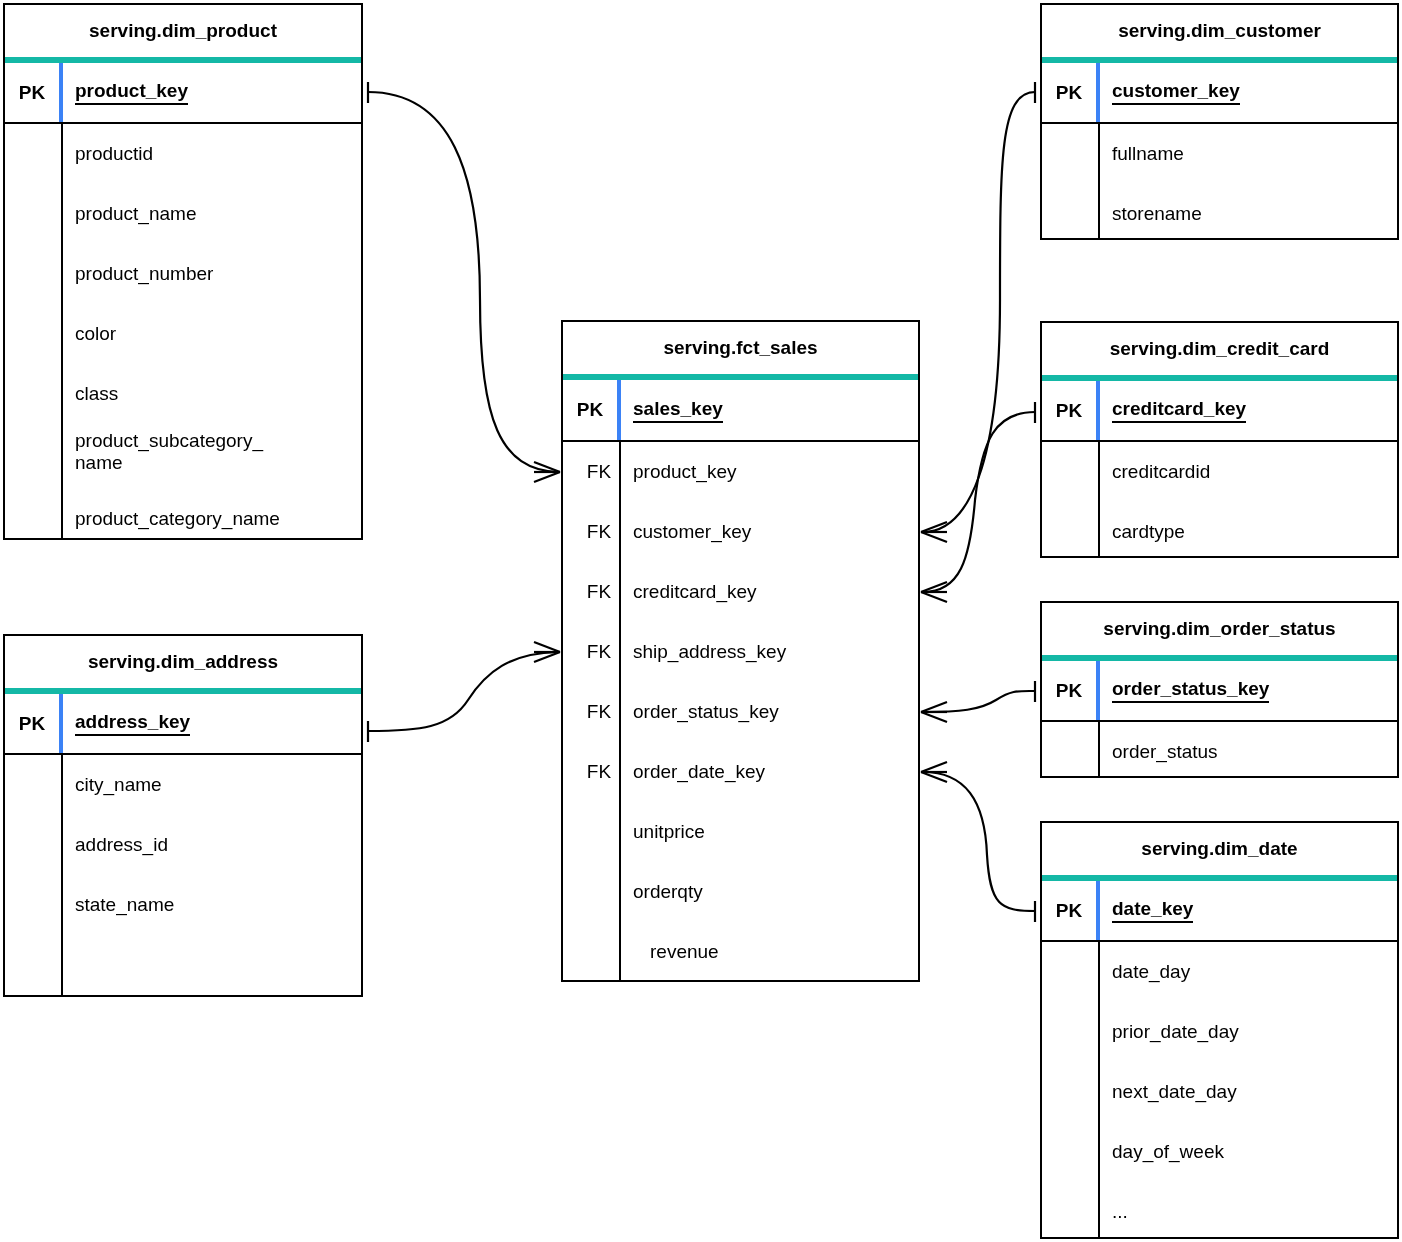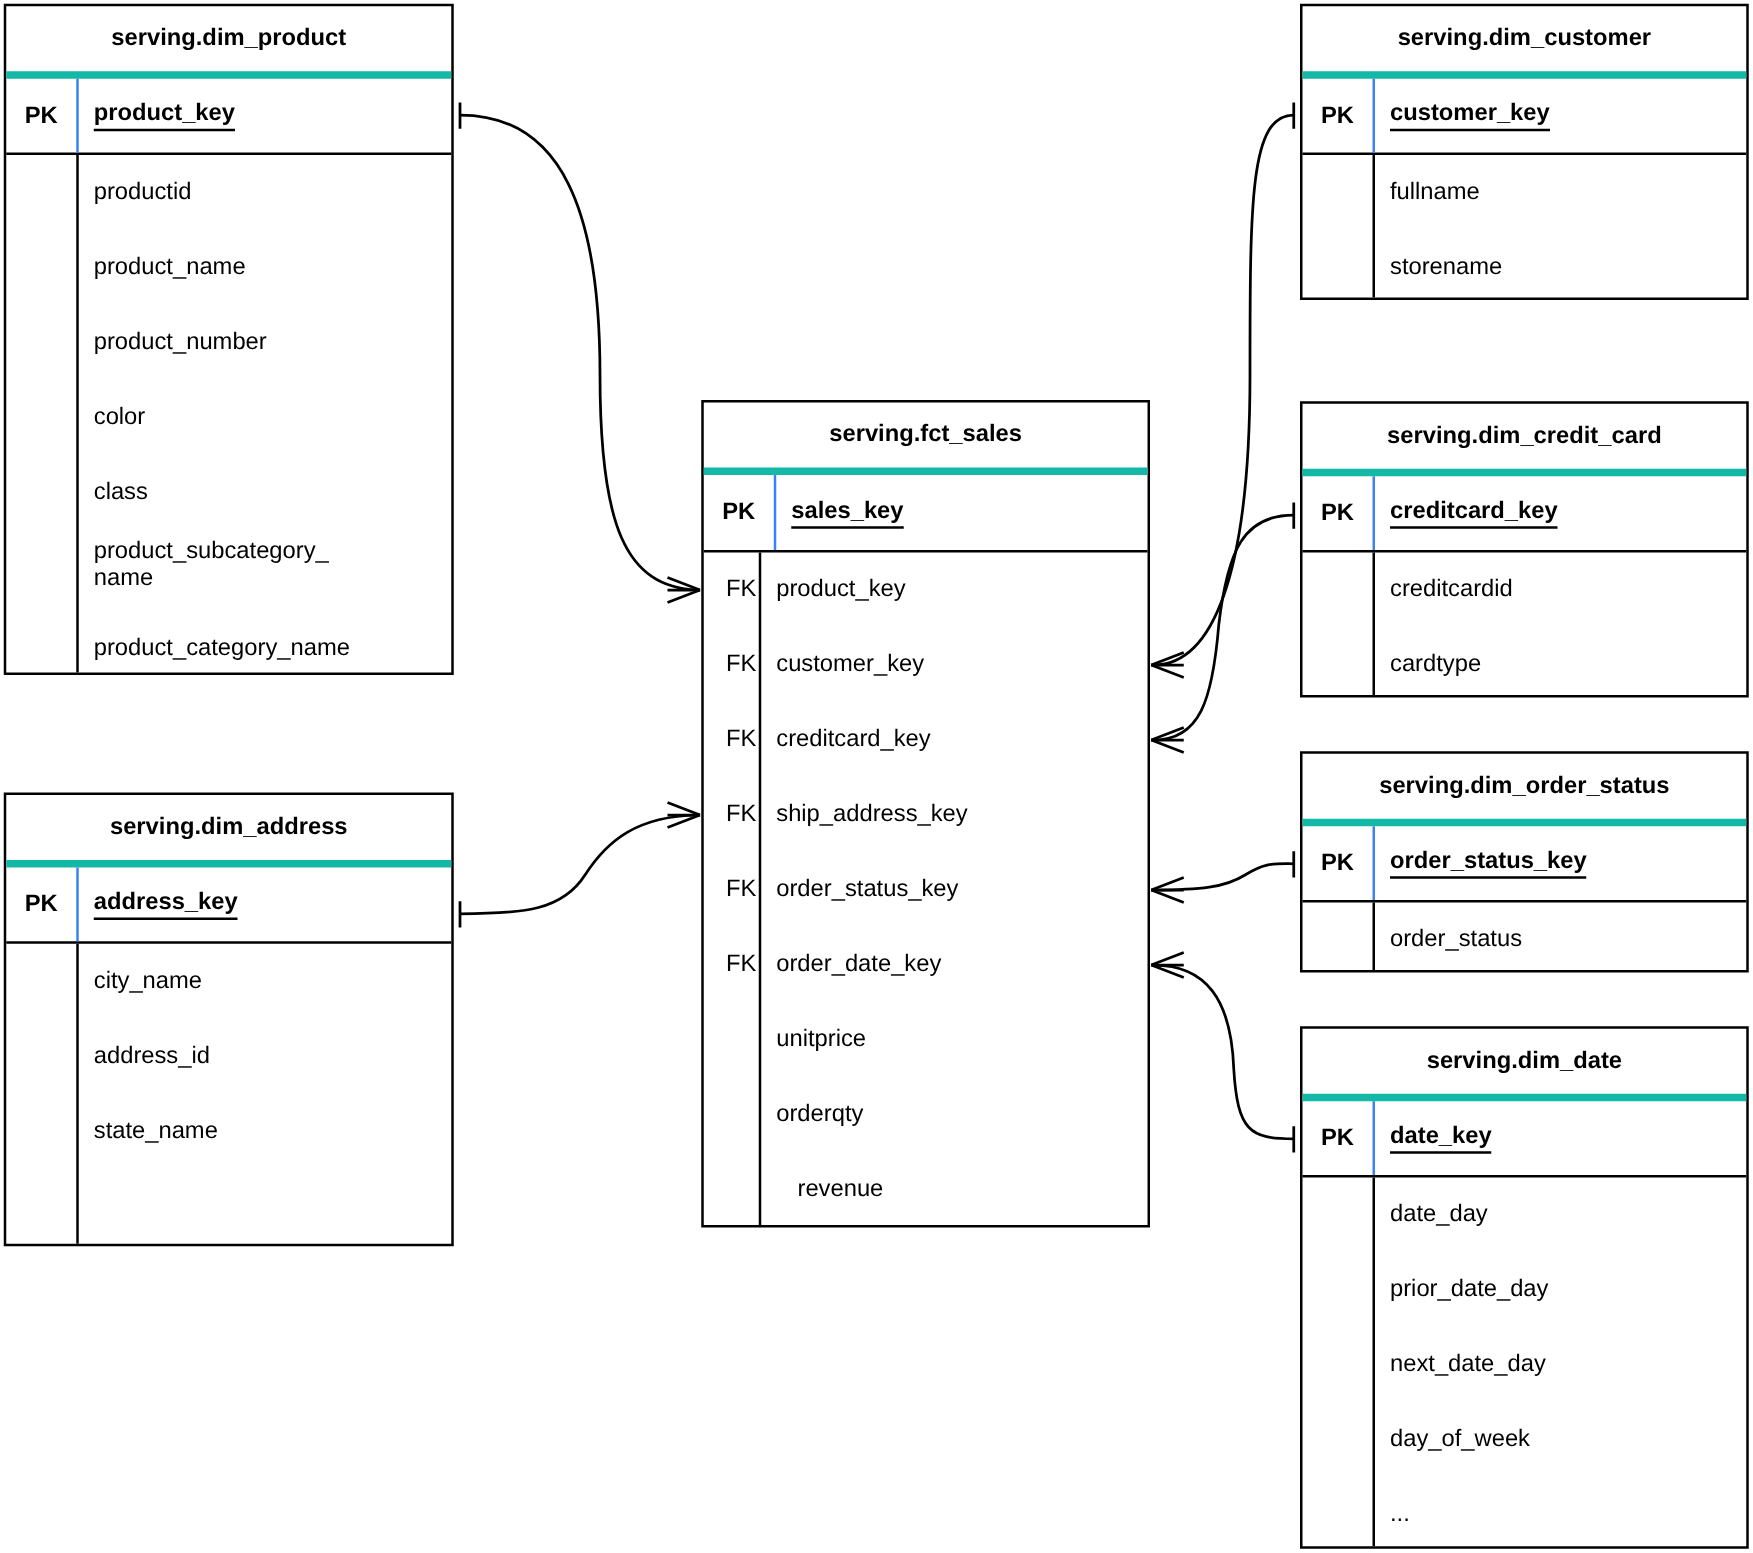--- a/index.html
+++ b/index.html
@@ -36,21 +36,21 @@
     flex: 0 0 auto;
   }
   .pk-row {
     box-sizing: border-box;
     border-bottom: 2px solid #000000;
     display: flex;
     flex: 0 0 auto;
   }
   .pk-tag {
     box-sizing: border-box;
-    border-right: 2px solid #3b82f6;
+    border-right: 4px solid #3b82f6;
     font-weight: bold;
     font-size: 19px;
     display: flex;
     align-items: center;
     justify-content: center;
     flex: 0 0 auto;
   }
   .pk-name {
     font-weight: bold;
     font-size: 19px;
@@ -162,21 +162,21 @@
 
   <div class="entity" style="left:561px; top:320px; width:359px; height:662px;">
     <div class="entity-title" style="height:58px;">serving.fct_sales</div>
     <div class="pk-row" style="height:62px;">
       <div class="pk-tag" style="width:58px;">PK</div>
       <div class="pk-name">
           <span>sales_key</span>
         </div>
     </div>
     <div class="body-rows">
-      <div class="tag-col" style="width:46px;padding-left:16px;">
+      <div class="tag-col" style="width:58px;padding-left:16px;">
         <div class="tag-cell" style="height:60px;">FK</div>
         <div class="tag-cell" style="height:60px;">FK</div>
         <div class="tag-cell" style="height:60px;">FK</div>
         <div class="tag-cell" style="height:60px;">FK</div>
         <div class="tag-cell" style="height:60px;">FK</div>
         <div class="tag-cell" style="height:60px;">FK</div>
         <div class="tag-cell" style="height:60px;"></div>
         <div class="tag-cell" style="height:60px;"></div>
         <div class="tag-cell" style="height:60px;"></div>
       </div>

